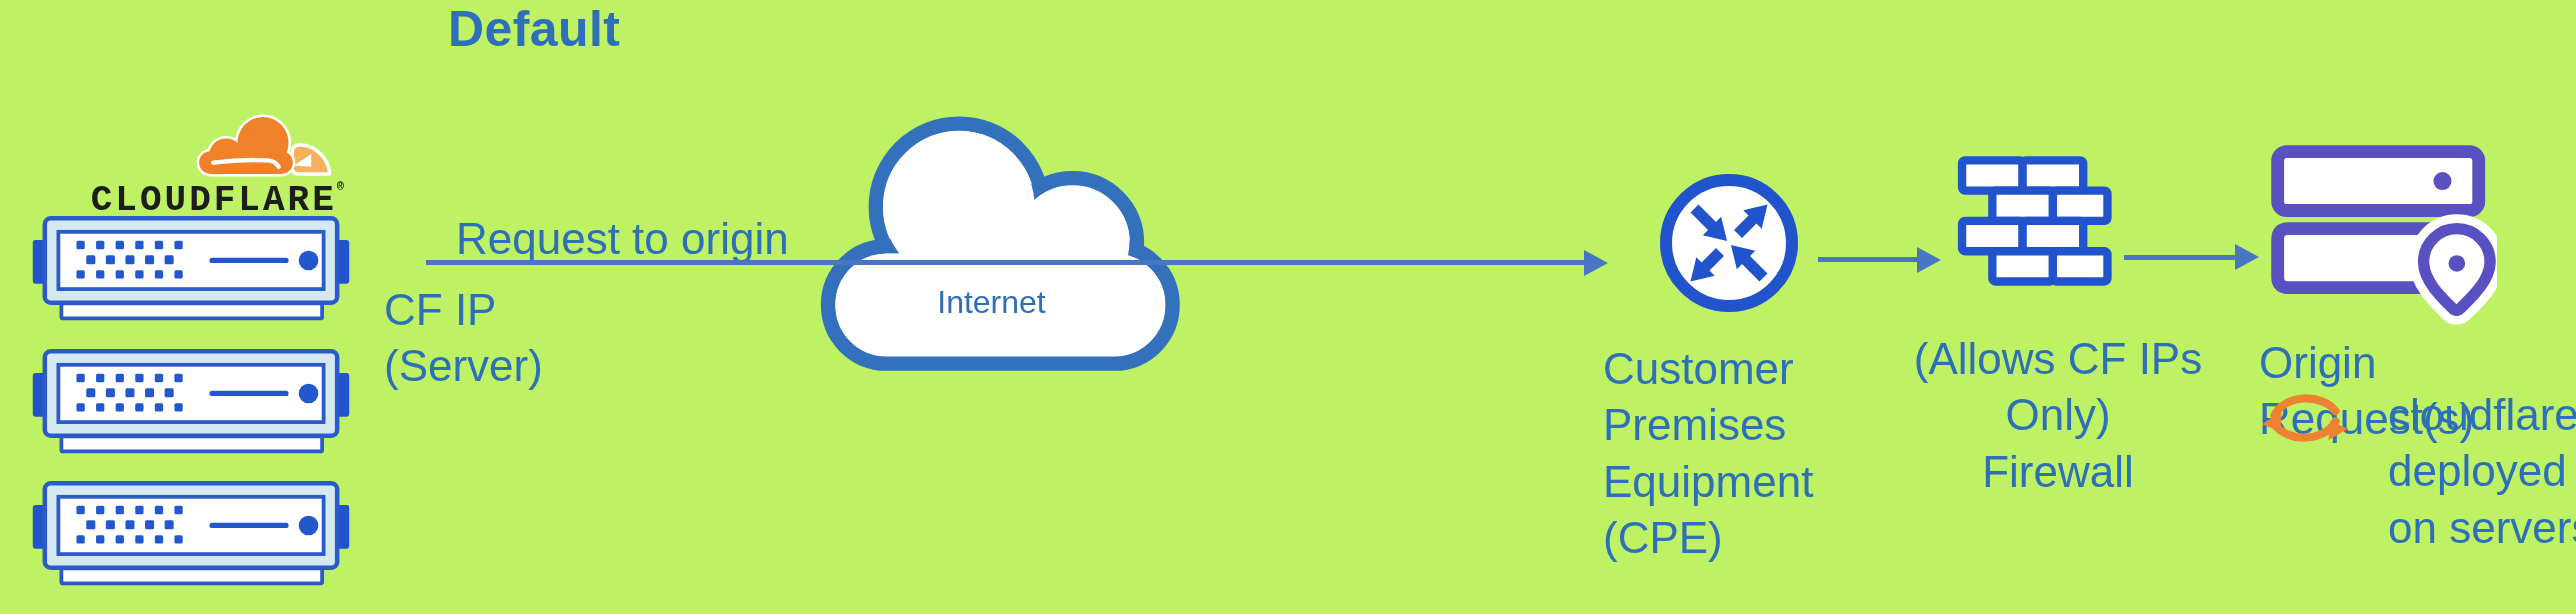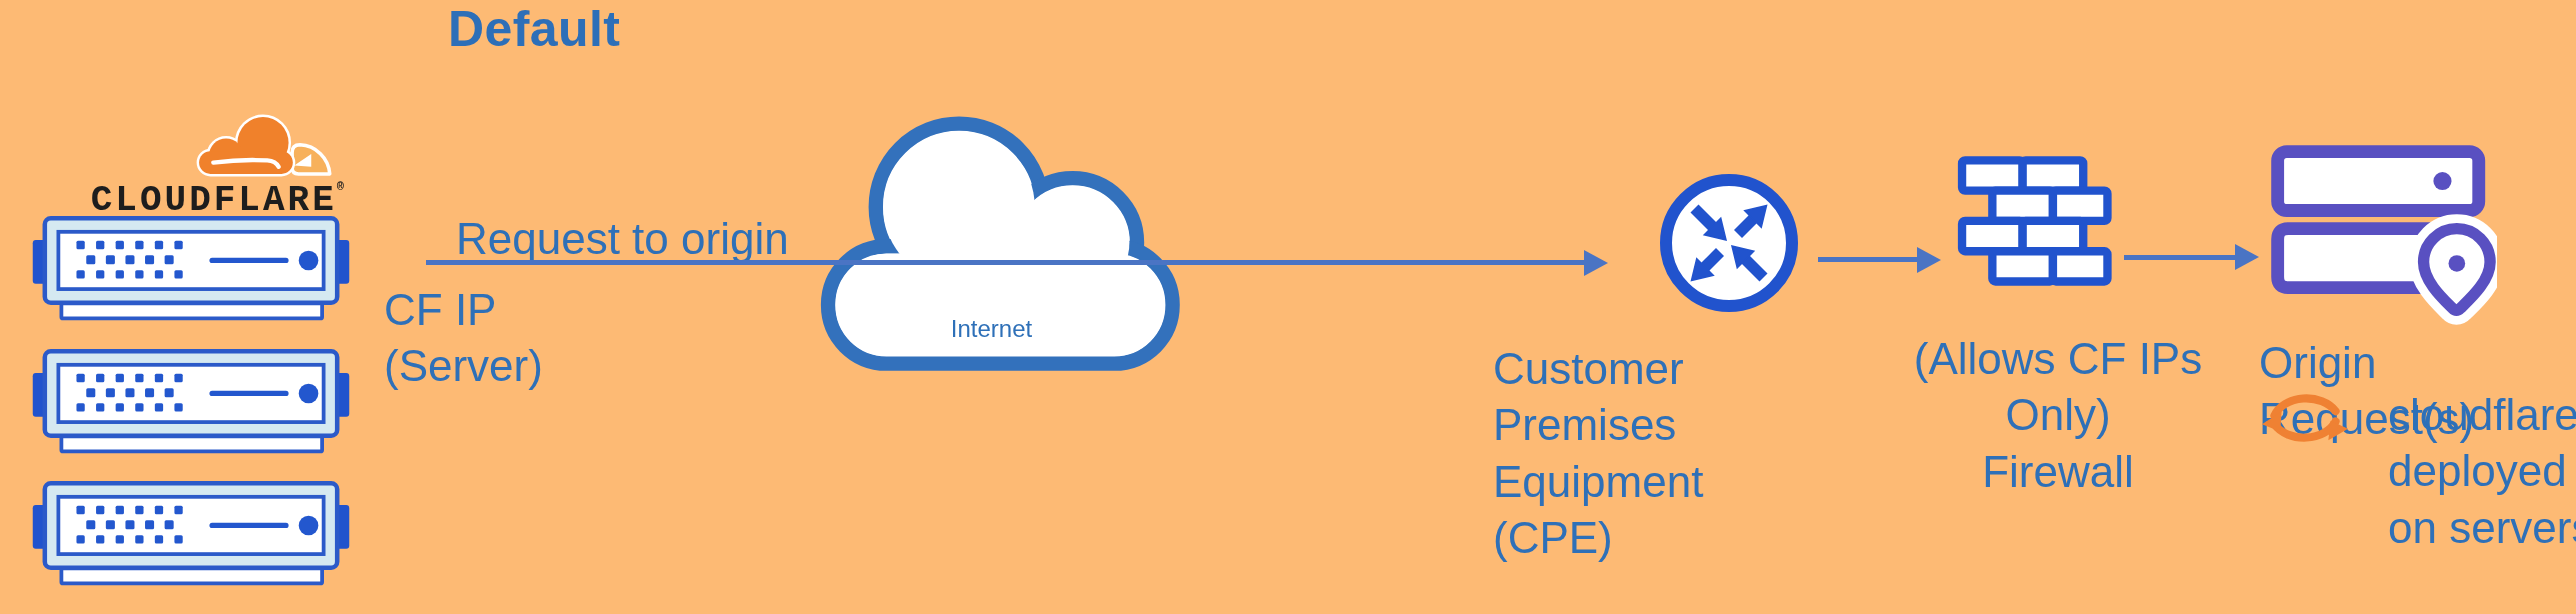--- a/index.html
+++ b/index.html
@@ -1,19 +1,19 @@
 <!DOCTYPE html>
 <html style="font-size:12px"><head>
 <meta charset="utf-8">
 <style>
   html,body{margin:0;padding:0;background:#ffffff;}
   .canvas{
     position:relative;
     width:2576px;height:614px;
-    background:#fdba74;
+    background:#bef264;
     overflow:hidden;
     font-family:"Liberation Sans", sans-serif;
   }
   .abs{position:absolute;}
   .label{
     color:#2e70b8;
     font-size:44px;
     line-height:1.28;
     white-space:pre-line;
   }
@@ -183,21 +183,21 @@
         <rect x="22" y="190" width="435" height="135" rx="67"></rect>
       </g>
     </svg>
   </div>
 
   <div class="abs hline" style="left:426px;top:260px;width:1159px;z-index:2;"></div>
   <div class="abs arrowhead" style="left:1584px;top:250px;z-index:2;"></div>
 
   <div class="abs label" style="left:456px;top:211px;">Request to origin</div>
   <div class="abs label" style="left:384px;top:282px;z-index:3;"><div>CF IP</div><div>(Server)</div></div>
-  <div class="abs label center" style="left:916px;top:314px;width:151px;z-index:3;font-size:24px;">Internet</div>
+  <div class="abs label center" style="left:916px;top:282px;width:151px;z-index:3;font-size:32px;">Internet</div>
 
   <div class="abs" style="left:1654px;top:168px;">
     <svg width="150" height="150" viewBox="0 0 200 200">
       <circle cx="100" cy="100" r="84" fill="#ffffff" stroke="#2153cd" stroke-width="16"></circle>
       <g fill="#2153cd" stroke="#2153cd">
         <line x1="54" y1="54" x2="78" y2="78" stroke-width="15"></line>
         <polygon points="96,96 89,67 67,89" stroke-width="2"></polygon>
         <line x1="146" y1="146" x2="122" y2="122" stroke-width="15"></line>
         <polygon points="104,104 111,133 133,111" stroke-width="2"></polygon>
         <line x1="112" y1="88" x2="134" y2="66" stroke-width="15"></line>
@@ -235,21 +235,21 @@
         <rect x="10" y="10" width="266" height="78" rx="12"></rect>
       </g>
       <circle cx="228" cy="49" r="12" fill="#5950c1"></circle>
       <path d="M24,112 h206 l-16,78 h-190 q-14,0 -14,-14 v-50 q0,-14 14,-14 z" fill="#ffffff" stroke="#5950c1" stroke-width="17" stroke-linejoin="round"></path>
       <path d="M247,112 a44,44 0 0 1 44,44 c0,26 -28,50 -40,62 a6,6 0 0 1 -9,0 c-12,-12 -39,-36 -39,-62 a44,44 0 0 1 44,-44 z" fill="#ffffff" stroke="#ffffff" stroke-width="38" stroke-linejoin="round"></path>
       <path d="M247,112 a44,44 0 0 1 44,44 c0,26 -28,50 -40,62 a6,6 0 0 1 -9,0 c-12,-12 -39,-36 -39,-62 a44,44 0 0 1 44,-44 z" fill="#ffffff" stroke="#5950c1" stroke-width="15" stroke-linejoin="round"></path>
       <circle cx="247" cy="158" r="11" fill="#5950c1"></circle>
     </svg>
   </div>
 
-  <div class="abs label" style="left:1493px;top:341px;width:295px;">Customer Premises Equipment (CPE)</div>
+  <div class="abs label" style="left:1603px;top:341px;width:295px;">Customer Premises Equipment (CPE)</div>
   <div class="abs label center" style="left:1884px;top:331px;width:348px;"><div>(Allows CF IPs Only)</div><div>Firewall</div></div>
   <div class="abs label" style="left:2259px;top:335px;">Origin Request(s)</div>
 
   <div class="abs" style="left:2259px;top:382px;">
     <svg width="92" height="70" viewBox="0 0 124 96">
       <g stroke="#ef8133" stroke-width="11" fill="none" stroke-linecap="round">
         <path d="M104,40 A46,34 0 0 0 20,46"></path>
         <path d="M20,58 A46,34 0 0 0 104,54"></path>
       </g>
       <g fill="#ef8133">

